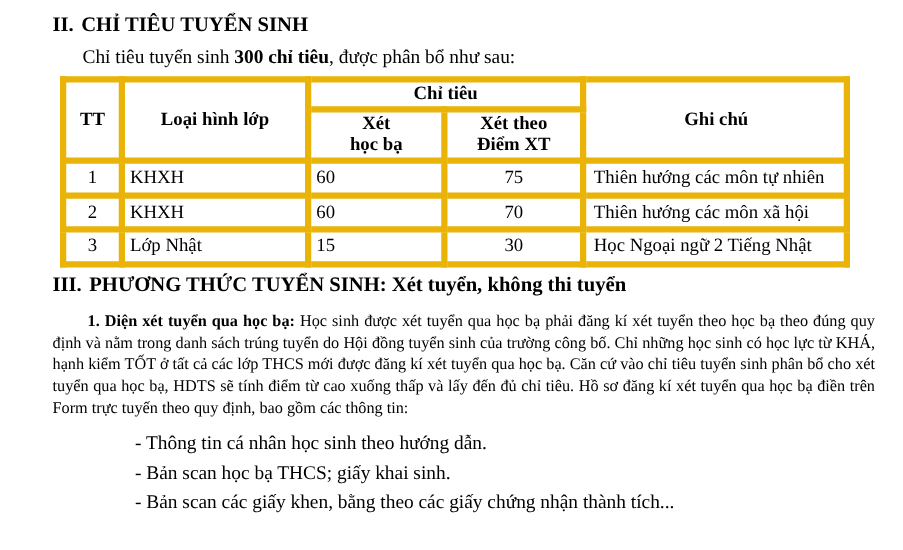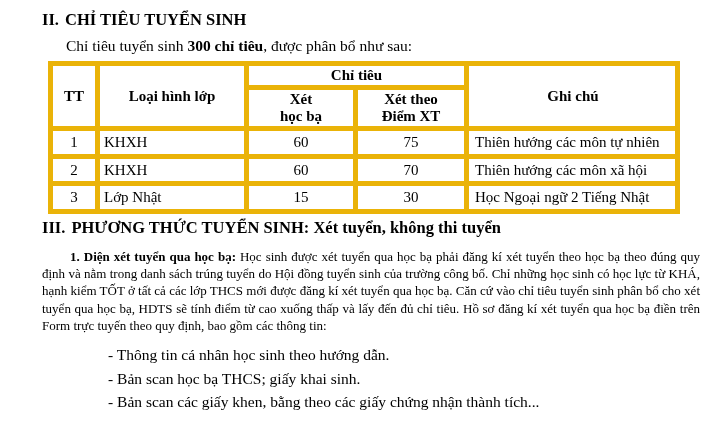--- a/index.html
+++ b/index.html
@@ -57,21 +57,21 @@
     border: 5px solid #eab308;
     padding: 1px 4px;
     vertical-align: middle;
   }
   table.quota th {
     font-weight: bold;
     text-align: center;
   }
   .c-tt { width: 34px; text-align: center; }
   .c-loai { width: 136px; }
-  .c-hb { width: 96px; text-align: center; }
+  .c-hb { width: 96px; }
   .c-xt { width: 98px; text-align: center; }
   .c-ghi { text-align: left; padding-left: 6px !important; }
   td.c-loai { padding-left: 8px; }
   td.c-tt { text-align: center; }
   .quota-body td { height: 20.5px; }
 
   p.para {
     margin: 0 0 0 0;
     text-align: justify;
     text-indent: 28px;

